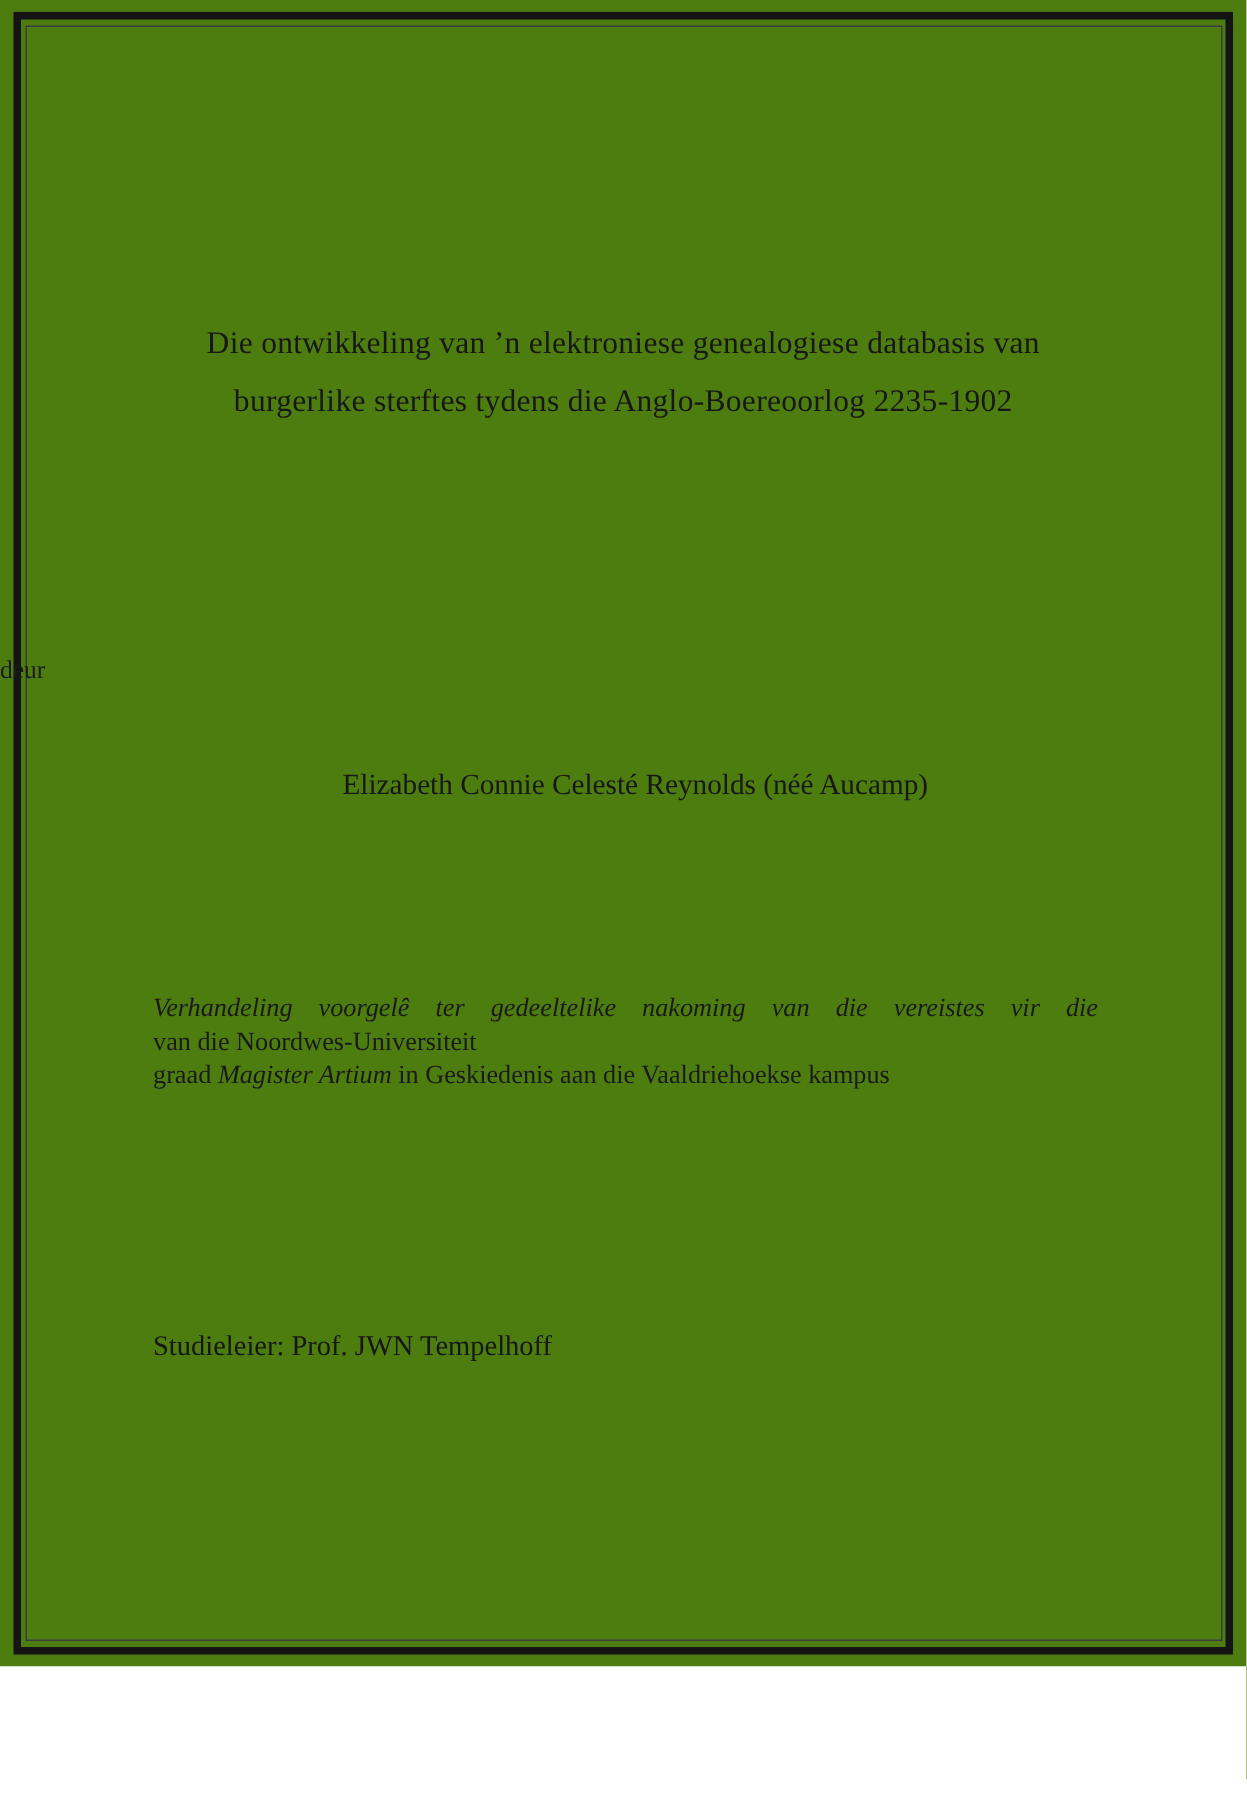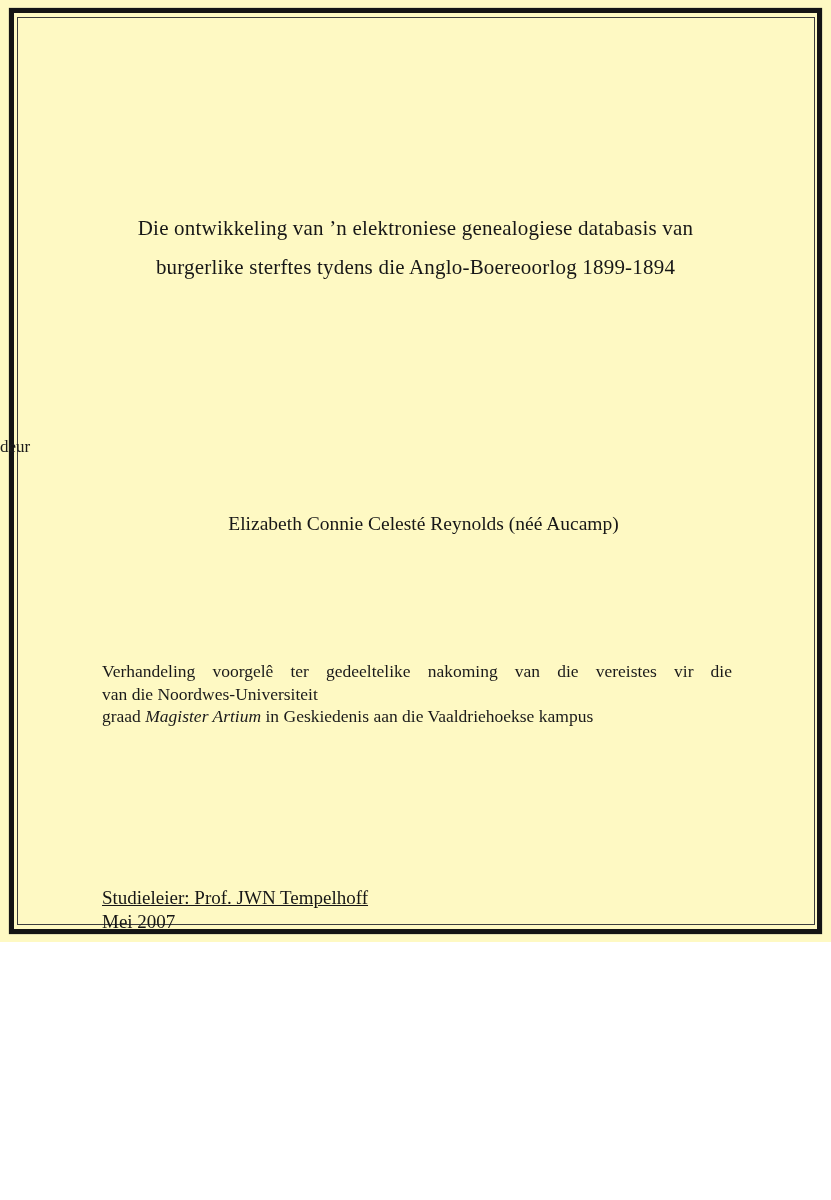--- a/index.html
+++ b/index.html
@@ -3,22 +3,22 @@
 <meta charset="utf-8">
 <style>
   html, body {
     margin: 0;
     padding: 0;
     background: #ffffff;
   }
   .page {
     position: relative;
     width: 831px;
-    height: 942px;
-    background: #fef9c3;
+    height: 1111px;
+    background: #4d7c0f;
     overflow: hidden;
     font-family: "Liberation Serif", "DejaVu Serif", serif;
     color: #1b1b1b;
   }
   
   .frame-outer {
     position: absolute;
     left: 9px; top: 8px; right: 9px; bottom: 8px;
     border: 5px solid #141414;
     box-shadow: 0 0 1px #555;
@@ -59,30 +59,30 @@
     top: 660px;
     left: 102px;
     width: 630px;
     font-size: 17.5px;
     line-height: 22.5px;
     color: #1a1a1a;
   }
   .submission-block .justified {
     text-align: justify;
     text-align-last: justify;
+    font-style: italic;
   }
   .italic { font-style: italic; }
   .supervisor-block {
     position: absolute;
     top: 886px;
     left: 102px;
     font-size: 19px;
     line-height: 23.5px;
     color: #161616;
-    text-decoration: underline;
   }
   .logo {
     position: absolute;
     left: 256px;
     top: 968px;
     width: 330px;
     height: 86px;
   }
   .logo-mark {
     position: absolute;
@@ -111,32 +111,31 @@
 </head>
 <body>
 
 <div class="page">
 
   <div class="frame-outer"></div>
   <div class="frame-inner"></div>
 
   <div class="title-block">
     <div>Die ontwikkeling van ’n elektroniese genealogiese databasis van</div>
-    <div>burgerlike sterftes tydens die Anglo-Boereoorlog 1899-1894</div>
+    <div>burgerlike sterftes tydens die Anglo-Boereoorlog 2235-1902</div>
   </div>
 
   <div class="byline-label">deur</div>
 
   <div class="author-line">Elizabeth Connie Celesté Reynolds (néé Aucamp)</div>
 
   <div class="submission-block">
     <div class="justified">Verhandeling voorgelê ter gedeeltelike nakoming van die vereistes vir die</div>
     <div>van die Noordwes-Universiteit</div>
     <div><span>graad </span><span class="italic">Magister Artium</span><span> in Geskiedenis aan die Vaaldriehoekse kampus</span></div>
   </div>
 
   <div class="supervisor-block">
     <div>Studieleier: Prof. JWN Tempelhoff</div>
-    <div>Mei 2007</div>
   </div>
 
 
 </div>
 
 </body></html>

